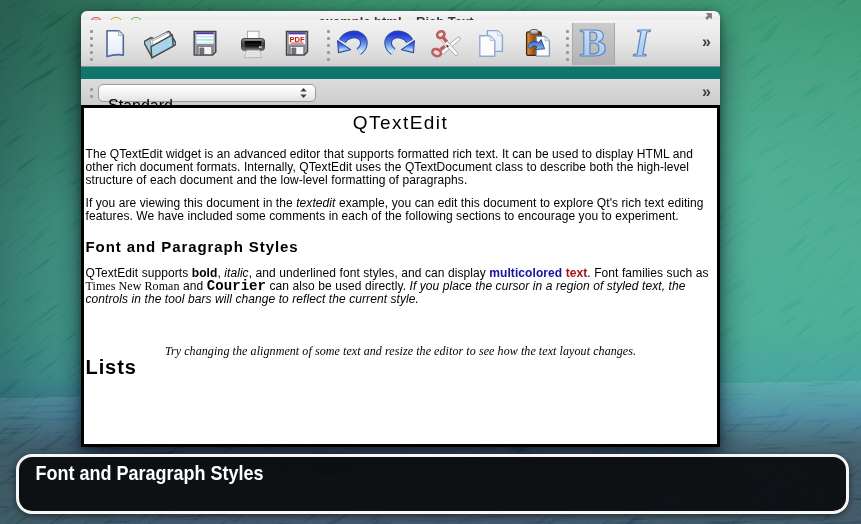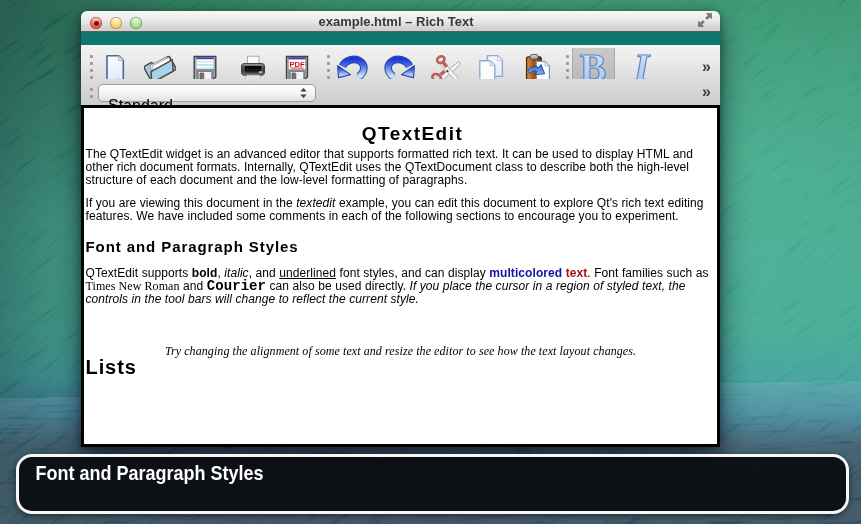--- a/index.html
+++ b/index.html
@@ -16,41 +16,41 @@
        background:linear-gradient(#f7f7f7,#ebebeb 45%,#d6d6d6 80%,#cecece);
        border-bottom:1px solid #5f5f5f;}
   .tl{position:absolute;top:6px;width:12px;height:12px;border-radius:50%;}
   #tl-r{left:9px;background:radial-gradient(circle at 50% 30%,#ffb9b9 0%,#f79a97 28%,#ea6d66 52%,#d84b43 78%,#bc3c35 100%);box-shadow:inset 0 0 0 .5px #93312a, inset 0 1.5px 1px rgba(255,255,255,.55);}
   #tl-r:after{content:"";position:absolute;left:3.5px;top:3.5px;width:5px;height:5px;border-radius:50%;background:#7e120c;}
   #tl-y{left:29px;background:radial-gradient(circle at 50% 28%,#fdf6d8 0%,#fae39b 30%,#f3cc66 62%,#dda83e 100%);box-shadow:inset 0 0 0 .5px #9a7222, inset 0 1.5px 1px rgba(255,255,255,.6);}
   #tl-g{left:49px;background:radial-gradient(circle at 50% 28%,#e8f8e0 0%,#c0e9ad 35%,#9cd988 65%,#74ba5e 100%);box-shadow:inset 0 0 0 .5px #467f31, inset 0 1.5px 1px rgba(255,255,255,.6);}
   #title{position:absolute;left:0;top:3px;width:630px;text-align:center;
        font-size:13px;font-weight:bold;color:#3a3a3a;}
   
-  #tb1{position:absolute;left:0;top:34px;width:639px;height:46px;
+  #tb1{position:absolute;left:0;top:9px;width:639px;height:46px;
        background:linear-gradient(#f2f2f2,#e9e9e9 40%,#d5d5d5 90%,#cecece);
        border-bottom:1px solid #8c8c8c;}
   #tb2{position:absolute;left:0;top:68px;width:639px;height:26px;
        background:linear-gradient(#dcdcdc,#cccccc);}
   .dots i{display:block;width:3px;height:3px;border-radius:1px;background:#999;margin-bottom:4px;}
   .dots{position:absolute;width:3px;}
   .chev{position:absolute;font-size:16px;font-weight:bold;color:#3d3d3d;letter-spacing:-1px;}
   .ic{position:absolute;top:7px;width:32px;height:32px;}
   #btnB{position:absolute;left:491px;top:3px;width:41px;height:42px;
       background:linear-gradient(#cacaca,#bebebe 55%,#b2b2b2);
       border-left:1px solid #a8a8a8;border-right:1px solid #a8a8a8;}
   
   #combo{position:absolute;left:17px;top:5px;width:216px;height:16px;border:1px solid #9b9b9b;
       border-radius:5px;background:linear-gradient(#ffffff,#f3f3f3 55%,#e2e2e2);}
   #combo span{position:absolute;left:9px;top:12px;font-size:16px;color:#000;}
   
   #doc{position:absolute;left:0;top:94px;width:633px;height:336px;background:#fff;
        border:3px solid #000;font-size:12px;color:#000;}
   #doc .abs{position:absolute;white-space:pre;line-height:13px;left:1.5px;letter-spacing:0.08px;}
-  .b{font-weight:bold}.i{font-style:italic}.u{text-decoration:underline}
+  .b{font-weight:bold}.i{font-style:italic}.u{}
   .blue{color:#1313a2;font-weight:bold}.red{color:#a61414;font-weight:bold}
   .times{font-family:"Liberation Serif",serif;font-size:12px}
   .mono{font-family:"Liberation Mono",monospace;font-size:14px;font-weight:bold}
   .ctr{text-align:center;left:0 !important;width:633px;}
   .h{font-weight:bold;}
   
   #olay{position:absolute;left:16px;top:454px;width:827px;height:54px;
      border:3px solid #f6f6f6;border-radius:16px;background:rgba(10,12,14,.93);
      box-shadow:0 2px 6px rgba(0,0,0,.5);}
   #olay span{position:absolute;left:16.5px;top:4px;color:#fff;font-weight:bold;font-size:18px;transform:scale(1,1.16);transform-origin:left top;}
@@ -313,21 +313,21 @@
     <div id="combo">
           <span>Standard</span>
       <svg style="position:absolute;right:7px;top:2px" width="9" height="12" viewBox="0 0 9 12">
         <path d="M1.3 4.5 L4.5 1 L7.7 4.5 Z" fill="#404040"></path>
         <path d="M1.3 7.5 L4.5 11 L7.7 7.5 Z" fill="#404040"></path>
       </svg>
     </div>
     <div class="chev" style="right:10px;top:4px;">»</div>
   </div>
   <div id="doc">
-    <div class="abs ctr" style="top:15px;font-size:19px;font-weight:bold;line-height:22px;letter-spacing:1.45px;padding-left:12px;">QTextEdit</div>
+    <div class="abs ctr" style="top:4px;font-size:19px;font-weight:normal;line-height:22px;letter-spacing:1.45px;">QTextEdit</div>
     <div class="abs" style="top:40.3px;">The QTextEdit widget is an advanced editor that supports formatted rich text. It can be used to display HTML and<br>other rich document formats. Internally, QTextEdit uses the QTextDocument class to describe both the high-level<br>structure of each document and the low-level formatting of paragraphs.</div>
     <div class="abs" style="top:88.8px;">If you are viewing this document in the <span class="i">textedit</span> example, you can edit this document to explore Qt's rich text editing<br>features. We have included some comments in each of the following sections to encourage you to experiment.</div>
     <div class="abs h" style="top:130.4px;font-size:15px;line-height:18px;letter-spacing:0.92px;">Font and Paragraph Styles</div>
     <div class="abs" style="top:158.8px;">QTextEdit supports <span class="b">bold</span>, <span class="i">italic</span>, and <span class="u">underlined</span> font styles, and can display <span class="blue">multicolored</span> <span class="red">text</span>. Font families such as<br><span class="times">Times New Roman</span> and <span class="mono">Courier</span> can also be used directly. <span class="i">If you place the cursor in a region of styled text, the</span><br><span class="i">controls in the tool bars will change to reflect the current style.</span></div>
     <div class="abs ctr i" style="top:237.3px;font-family:Liberation Serif, serif;">Try changing the alignment of some text and resize the editor to see how the text layout changes.</div>
     <div class="abs h" style="top:250px;font-size:20px;line-height:18px;letter-spacing:0.92px;">Lists</div>
   </div>
 </div>
 <div id="olay">
       <span>Font and Paragraph Styles</span>

